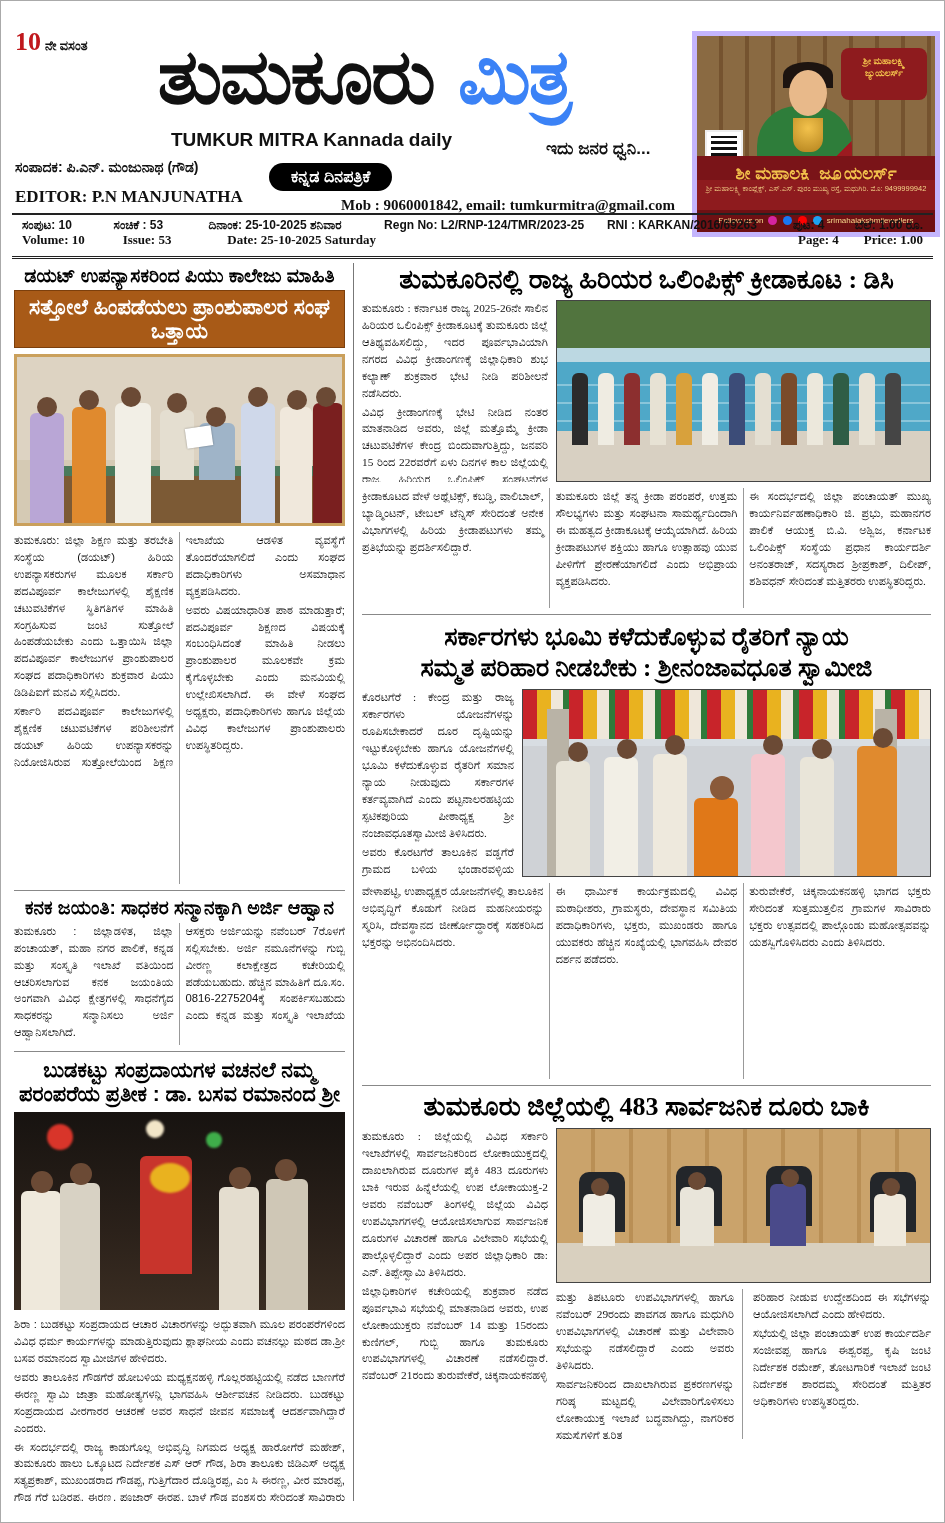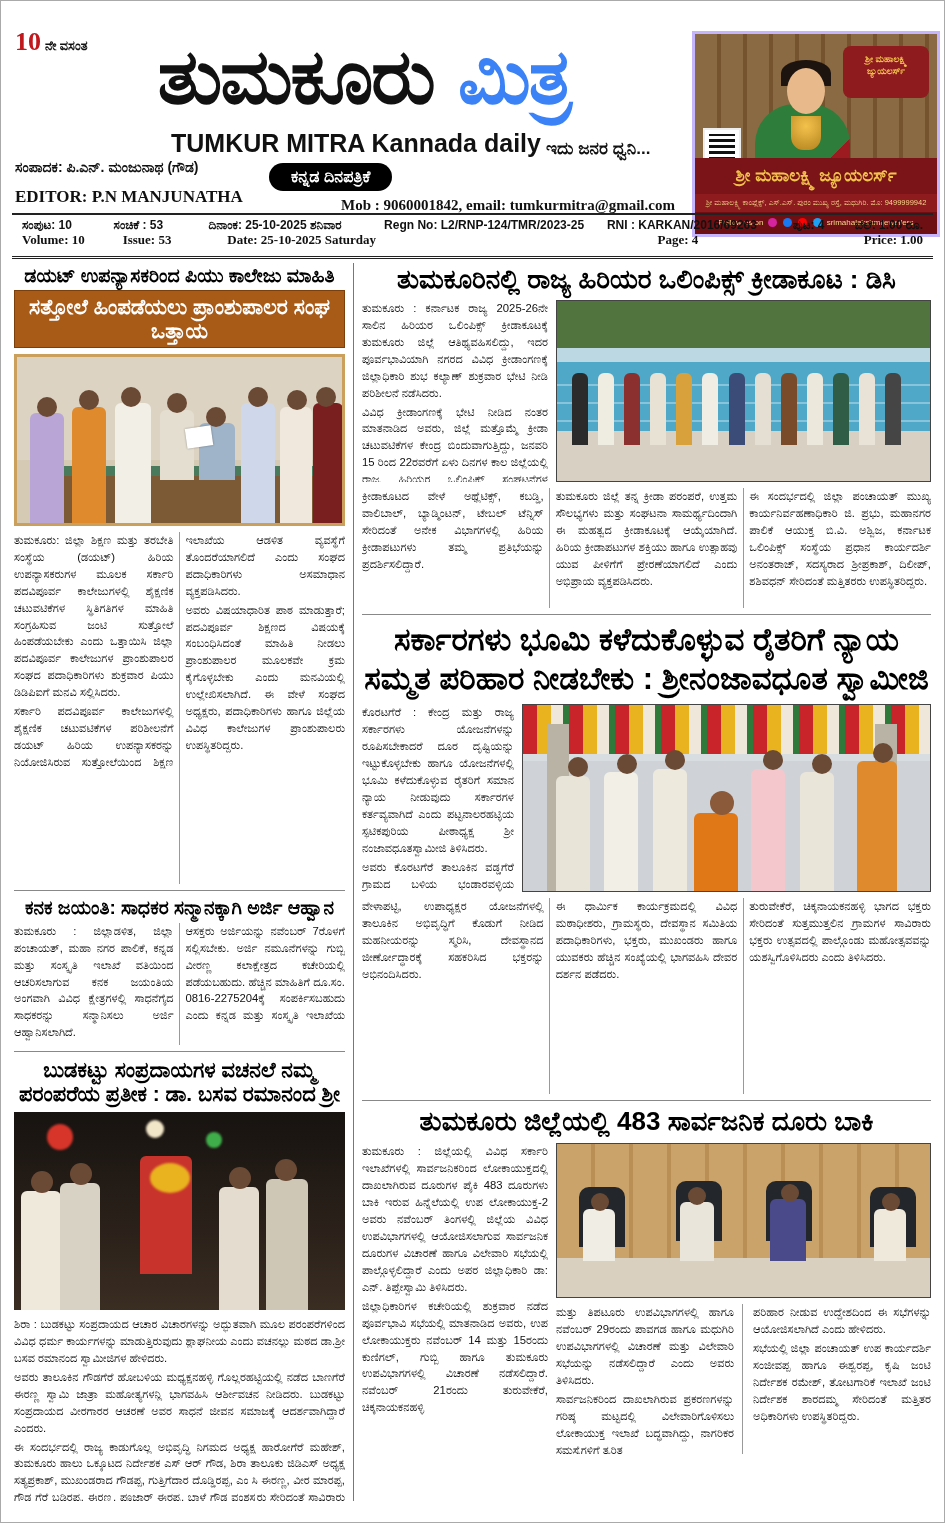--- a/index.html
+++ b/index.html
@@ -10,75 +10,75 @@
 
   
   #masthead{position:relative;height:212px;padding-top:28px;box-sizing:border-box;}
   #edition-note{position:absolute;left:14px;top:26px;font-family:"Liberation Serif","DejaVu Serif",serif;}
   #edition-note .num{color:#c0181c;font-weight:bold;font-size:26px;}
   #edition-note .suf{font-weight:bold;font-size:13px;color:#111;}
   #mast-title{position:absolute;left:38px;top:38px;width:650px;text-align:center;
               font-family:"DejaVu Serif","Liberation Serif",serif;font-weight:bold;
               font-size:76px;line-height:1;letter-spacing:-2px;white-space:nowrap;}
   #mast-title .red{color:#3b82f6;}
-  #mast-sub{position:absolute;left:170px;top:128px;font-weight:bold;font-size:25px;letter-spacing:0;}
+  #mast-sub{position:absolute;left:170px;top:128px;font-weight:bold;font-size:19px;letter-spacing:0;}
   #mast-tagline{position:absolute;left:545px;top:138px;font-weight:bold;font-size:17px;}
   #editor-kn{position:absolute;left:14px;top:158px;font-weight:bold;font-size:14px;}
   #editor-en{position:absolute;left:14px;top:186px;font-weight:bold;font-size:17px;font-family:"Liberation Serif","DejaVu Serif",serif;}
   #lang-badge{position:absolute;left:268px;top:162px;background:#000;color:#fff;font-weight:bold;
               font-size:16px;padding:5px 22px;border-radius:16px;}
   #contact-line{position:absolute;left:340px;top:196px;font-weight:bold;font-size:15px;font-family:"Liberation Serif","DejaVu Serif",serif;}
 
   
   #ad{position:absolute;right:4px;top:30px;width:248px;height:206px;background:#7a5a38;
-      border:3px solid #c4b5fd;box-sizing:border-box;overflow:hidden;}
+      border:5px solid #c4b5fd;box-sizing:border-box;overflow:hidden;}
   .ad-wood{position:absolute;inset:0;background:
       repeating-linear-gradient(90deg,#8a6a42 0 22px,#75532f 22px 26px);}
   .ad-model-saree{position:absolute;left:60px;top:70px;width:95px;height:140px;
       background:linear-gradient(135deg,#2e7d3a 0 55%,#9c1b20 55%);border-radius:40px 40px 0 0;}
   .ad-model-head{position:absolute;left:92px;top:34px;width:38px;height:46px;border-radius:50%;
       background:#e8b98a;}
   .ad-model-hair{position:absolute;left:86px;top:26px;width:50px;height:26px;border-radius:50% 50% 0 0;background:#1d1410;}
   .ad-gold{position:absolute;left:96px;top:82px;width:30px;height:34px;border-radius:0 0 40% 40%;
       background:radial-gradient(circle at 50% 30%,#f3c24c,#b4831e);}
   #ad-badge{position:absolute;right:8px;top:12px;width:86px;height:52px;background:#8e1b1e;
       border-radius:8px;color:#f3c24c;text-align:center;font-size:9px;font-weight:bold;padding-top:8px;box-sizing:border-box;line-height:1.3;}
   #ad-qr{position:absolute;left:10px;top:96px;width:34px;height:34px;background:#fff;
       outline:2px solid #eee;}
   #ad-qr:before{content:"";position:absolute;inset:4px;
       background:repeating-linear-gradient(0deg,#111 0 3px,#fff 3px 6px),
                  repeating-linear-gradient(90deg,#111 0 3px,rgba(255,255,255,.6) 3px 6px);}
   #ad-band{position:absolute;left:0;right:0;bottom:40px;height:36px;background:#7a1418;
       color:#f3c24c;font-weight:bold;font-size:17px;text-align:center;line-height:36px;}
-  #ad-address{position:absolute;left:0;right:0;bottom:22px;height:18px;background:#8e1b1e;
+  #ad-address{position:absolute;left:0;right:0;bottom:22px;height:30px;background:#8e1b1e;
       color:#f7d98c;font-size:7.5px;text-align:center;line-height:18px;}
   #ad-social{position:absolute;left:0;right:0;bottom:0;height:22px;background:#6e1013;
       color:#f7d98c;font-size:8px;text-align:center;line-height:22px;}
   .soc{display:inline-block;width:9px;height:9px;border-radius:50%;margin:0 2px;vertical-align:middle;}
 
   
   #infobar{border-top:2px solid #222;border-bottom:3px double #222;height:46px;box-sizing:border-box;
            padding:3px 10px 2px 10px;}
   .inforow{display:flex;gap:11px;font-weight:bold;white-space:nowrap;}
   .inforow.kn{font-size:12px;}
   .inforow.en{font-size:13px;font-family:"Liberation Serif","DejaVu Serif",serif;}
   .inforow span{display:inline-block;}
 
   
   #content{display:flex;margin-top:4px;}
   #col-left{width:342px;padding:2px 8px 0 2px;box-sizing:border-box;border-right:1px solid #777;}
-  #col-right{flex:1;padding:2px 2px 0 8px;box-sizing:border-box;}
+  #col-right{flex:1;padding:2px 2px 0 8px;box-sizing:border-box;font-family:Liberation Serif, serif;}
 
   .headline{font-weight:bold;text-align:center;line-height:1.15;color:#000;}
   .h-small{font-size:19px;}
   .h-band{background:#a85a17;border:1px solid #7c3f0c;color:#fff;font-weight:bold;text-align:center;
           font-size:21px;padding:4px 2px;margin:3px 0 6px 0;}
   .h-med{font-size:21px;}
   .h-big{font-size:26px;}
-  .h-big2{font-size:31px;line-height:1.25;}
+  .h-big2{font-size:25px;line-height:1.25;}
 
   .body-txt{font-size:11.3px;line-height:1.5;text-align:justify;overflow:hidden;}
   .cols2{column-count:2;column-gap:12px;column-rule:1px solid #999;}
   .cols3{column-count:3;column-gap:12px;column-rule:1px solid #999;}
   .body-txt p{margin:0 0 2px 0;text-indent:0;}
   .sep{border:none;border-top:1px solid #888;margin:6px 0;}
 
   
   .photo{position:relative;overflow:hidden;box-sizing:border-box;}
   .frame{border:3px solid #caa05c;}
@@ -151,21 +151,21 @@
         <span style="width:188px">ದಿನಾಂಕ: 25-10-2025 ಶನಿವಾರ</span>
         <span style="width:242px">Regn No: L2/RNP-124/TMR/2023-25</span>
         <span style="width:200px">RNI : KARKAN/2016/69263</span>
         <span style="width:58px">ಪುಟ: 4</span>
         <span>ಬೆಲೆ: 1.00 ರೂ.</span>
       </div>
       <div class="inforow en">
         <span style="width:92px">Volume: 10</span>
         <span style="width:96px">Issue: 53</span>
         <span style="width:430px">Date: 25-10-2025 Saturday</span>
-        <span style="width:200px;padding-right:14px;box-sizing:border-box">Page: 4</span>
+        <span style="width:200px;text-align:right;padding-right:14px;box-sizing:border-box">Page: 4</span>
         <span>Price: 1.00</span>
       </div>
     </div>
 
     <div id="content">
 
       <div id="col-left">
         <div class="headline h-small">ಡಯಟ್ ಉಪನ್ಯಾಸಕರಿಂದ ಪಿಯು ಕಾಲೇಜು ಮಾಹಿತಿ</div>
         <div class="h-band">ಸತ್ತೋಲೆ ಹಿಂಪಡೆಯಲು ಪ್ರಾಂಶುಪಾಲರ ಸಂಘ ಒತ್ತಾಯ</div>
 

